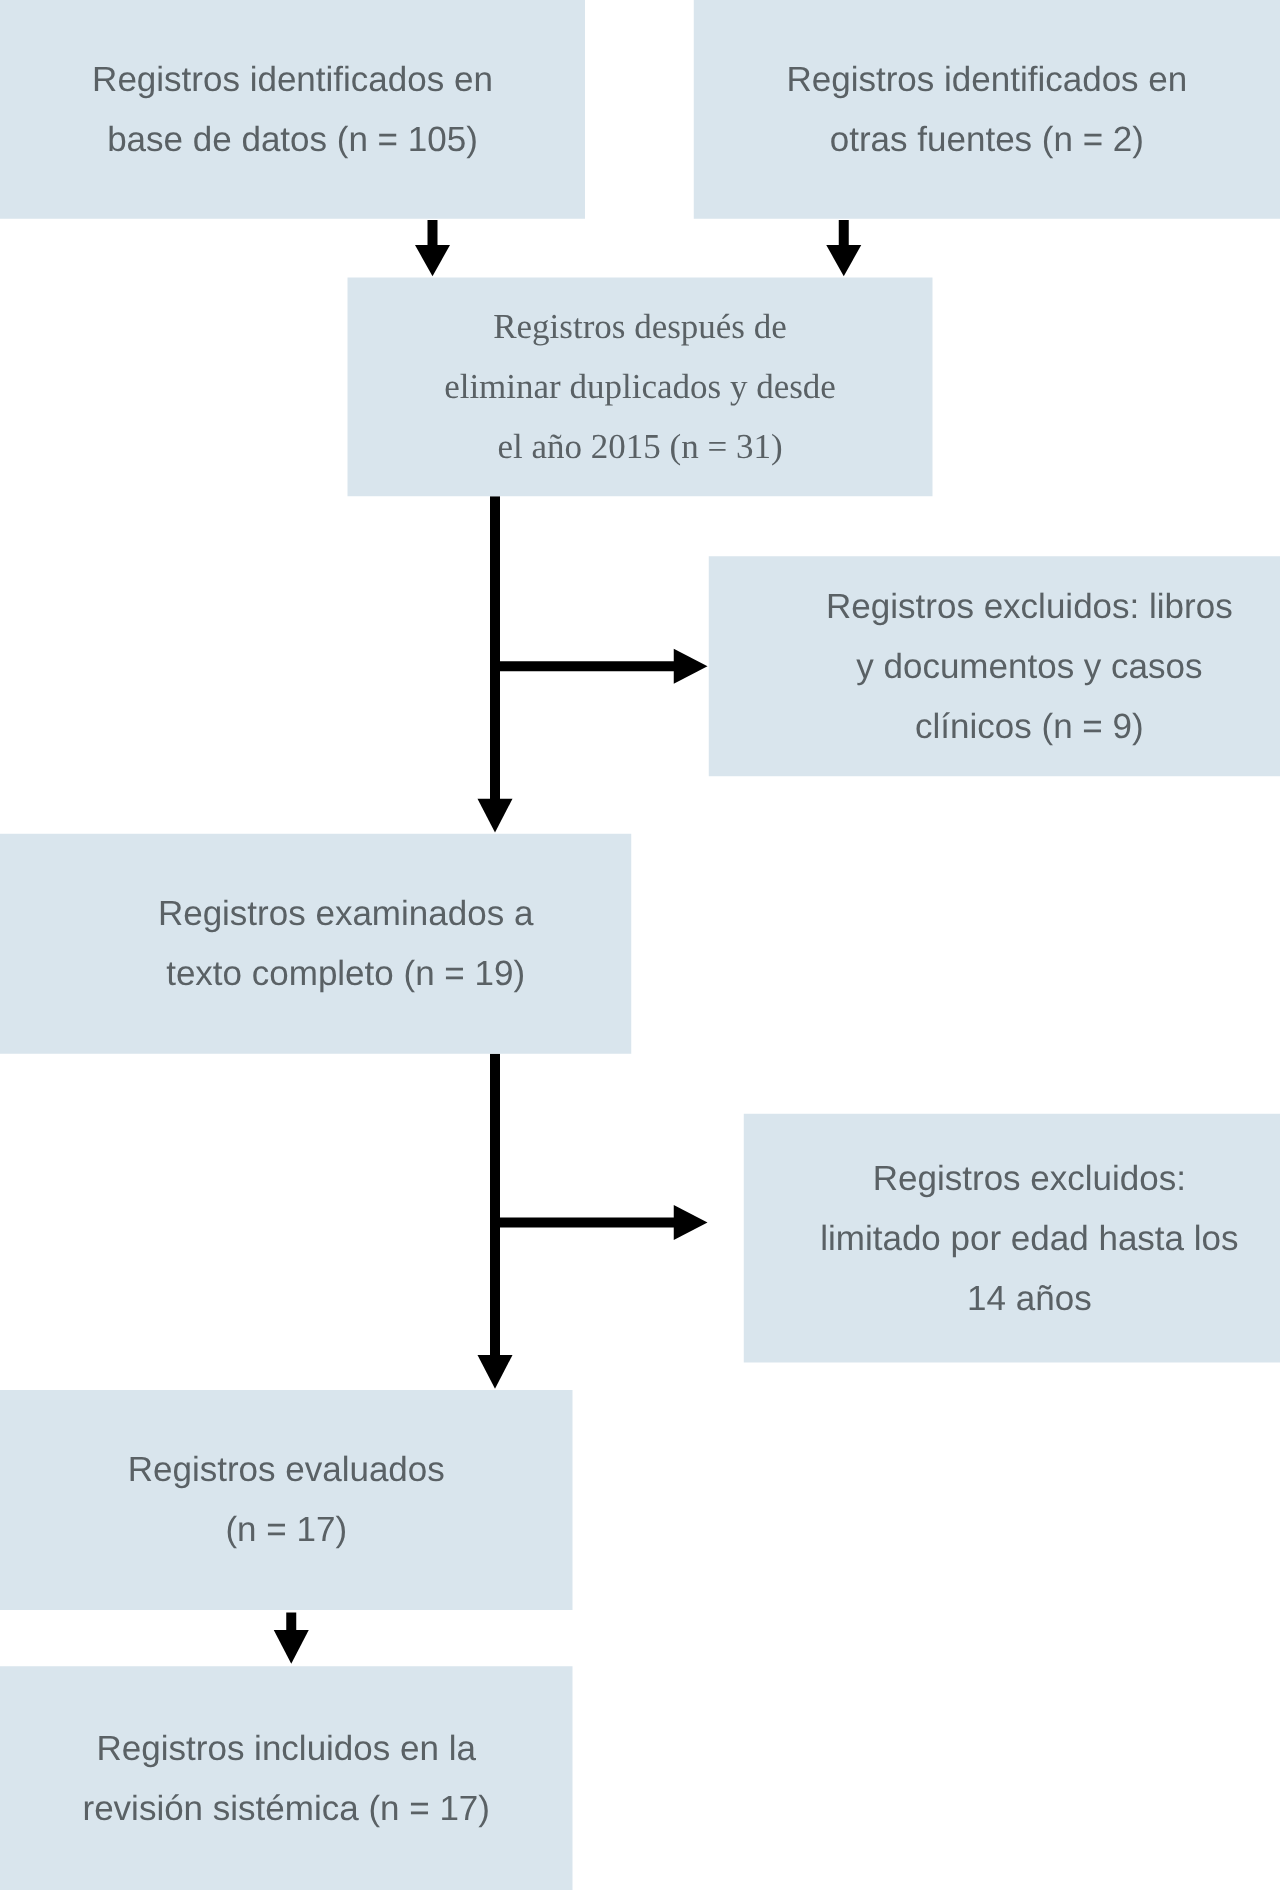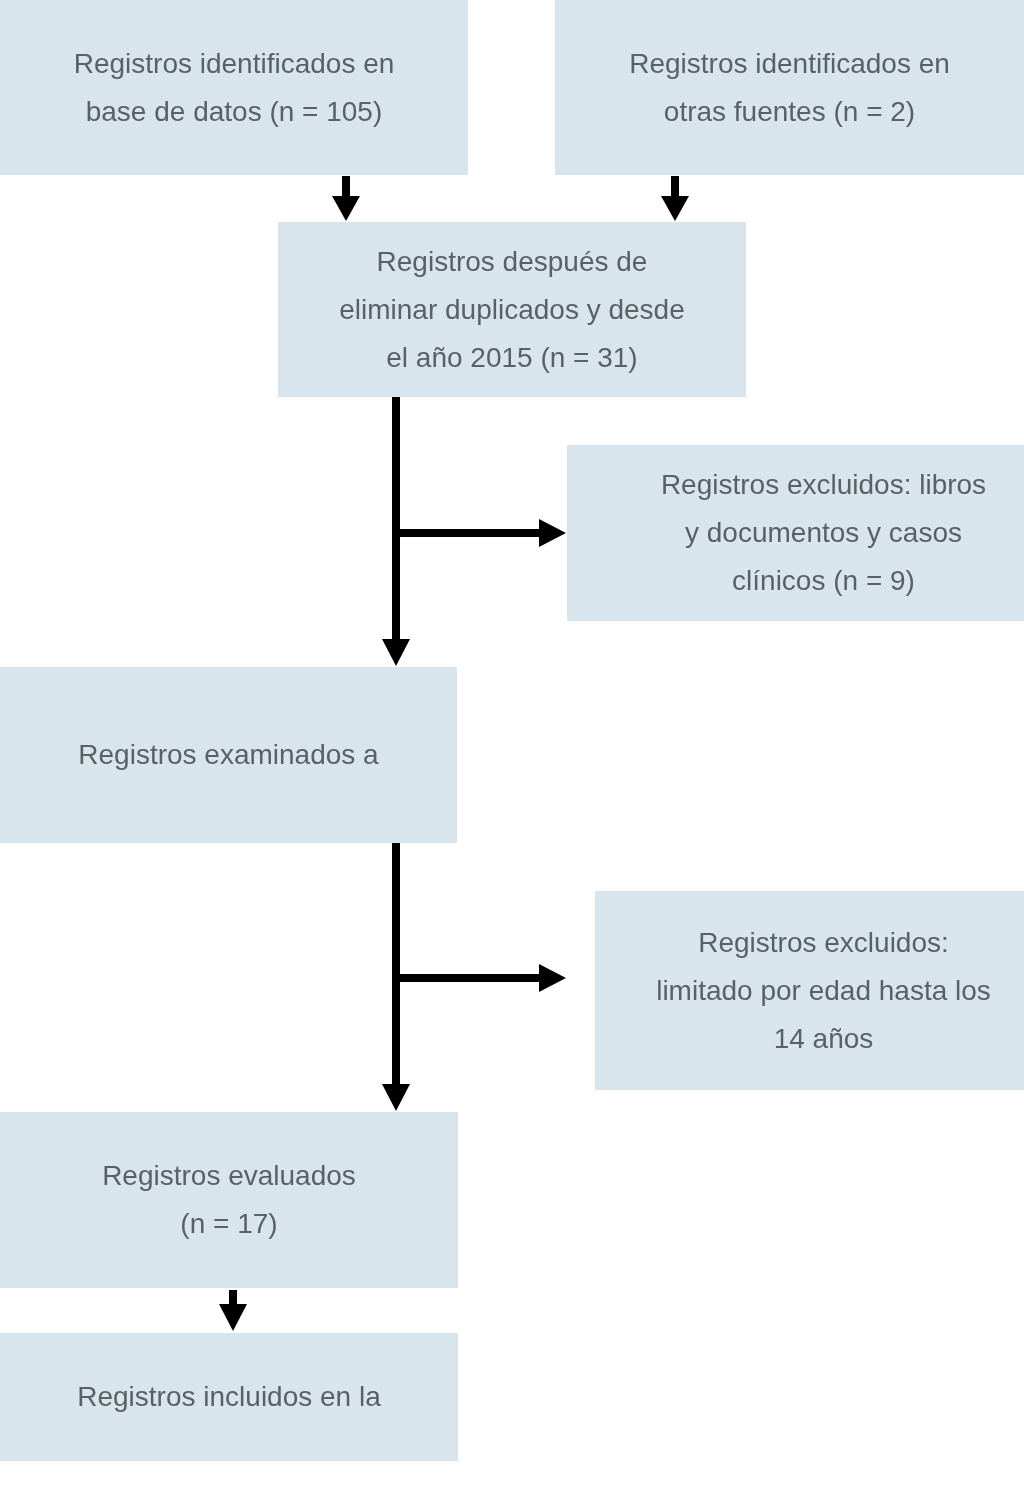--- a/index.html
+++ b/index.html
@@ -26,26 +26,26 @@
     justify-content: center;
     text-align: center;
     color: #5a6165;
     font-size: 28px;
     line-height: 48px;
   }
   .box .line { white-space: nowrap; }
   
   .box-identified-db      { left: 0;     top: 0;      width: 468px; height: 175px; }
   .box-identified-other   { left: 555px; top: 0;      width: 469px; height: 175px; }
-  .box-after-duplicates   { left: 278px; top: 222px;  width: 468px; height: 175px; }
+  .box-after-duplicates   { left: 278px; top: 222px;  width: 468px; height: 175px; font-family: Liberation Serif, serif; }
   .box-excluded-books     { left: 567px; top: 445px;  width: 513px; height: 176px; }
-  .box-fulltext           { left: 0;     top: 667px;  width: 457px; height: 176px; }
+  .box-fulltext           { left: 0;     top: 667px;  width: 457px; height: 176px; padding-left: 48px; }
   .box-excluded-age       { left: 567px; top: 891px;  width: 457px; height: 199px; margin-left: 28px; }
   .box-evaluated          { left: 0;     top: 1112px; width: 458px; height: 176px; }
-  .box-included           { left: 0;     top: 1333px; width: 458px; height: 128px; }
+  .box-included           { left: 0;     top: 1333px; width: 458px; height: 179px; }
 </style>
 </head>
 <body>
 
 <div class="canvas">
 
   <svg class="connectors" viewBox="0 0 1024 1512" xmlns="http://www.w3.org/2000/svg">
 
     <g stroke="#000000" fill="#000000">
       <line x1="346" y1="176" x2="346" y2="199" stroke-width="8"></line>
@@ -100,30 +100,32 @@
   </div>
 
   <div class="box box-excluded-books" style="background: rgb(217, 229, 237); color: rgb(90, 97, 101);">
     <div class="line">Registros excluidos: libros</div>
     <div class="line">y documentos y casos</div>
     <div class="line">clínicos (n = 9)</div>
   </div>
 
   <div class="box box-fulltext" style="background: rgb(217, 229, 237); color: rgb(90, 97, 101);">
     <div class="line">Registros examinados a</div>
+    <div class="line">texto completo (n = 19)</div>
   </div>
 
   <div class="box box-excluded-age" style="background: rgb(217, 229, 237); color: rgb(90, 97, 101);">
     <div class="line">Registros excluidos:</div>
     <div class="line">limitado por edad hasta los</div>
     <div class="line">14 años</div>
   </div>
 
   <div class="box box-evaluated" style="background: rgb(217, 229, 237); color: rgb(90, 97, 101);">
     <div class="line">Registros evaluados</div>
     <div class="line">(n = 17)</div>
   </div>
 
   <div class="box box-included" style="background: rgb(217, 229, 237); color: rgb(90, 97, 101);">
     <div class="line">Registros incluidos en la</div>
+    <div class="line">revisión sistémica (n = 17)</div>
   </div>
 
 </div>
 
 </body></html>

